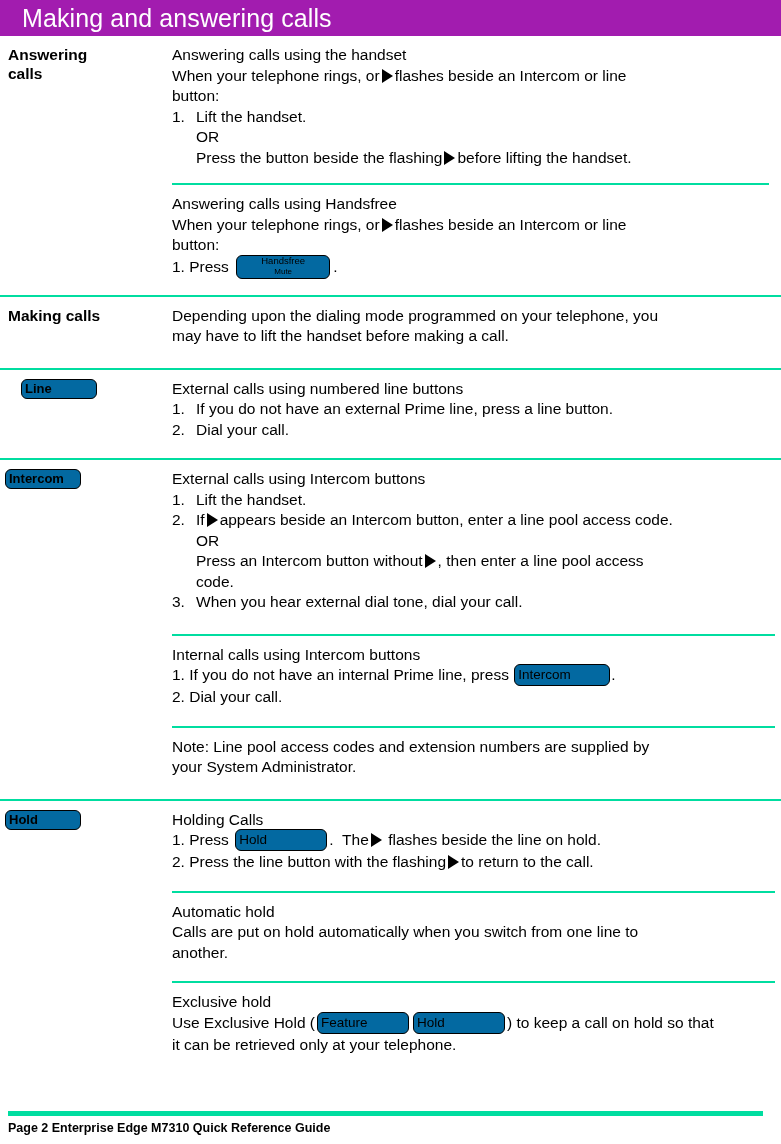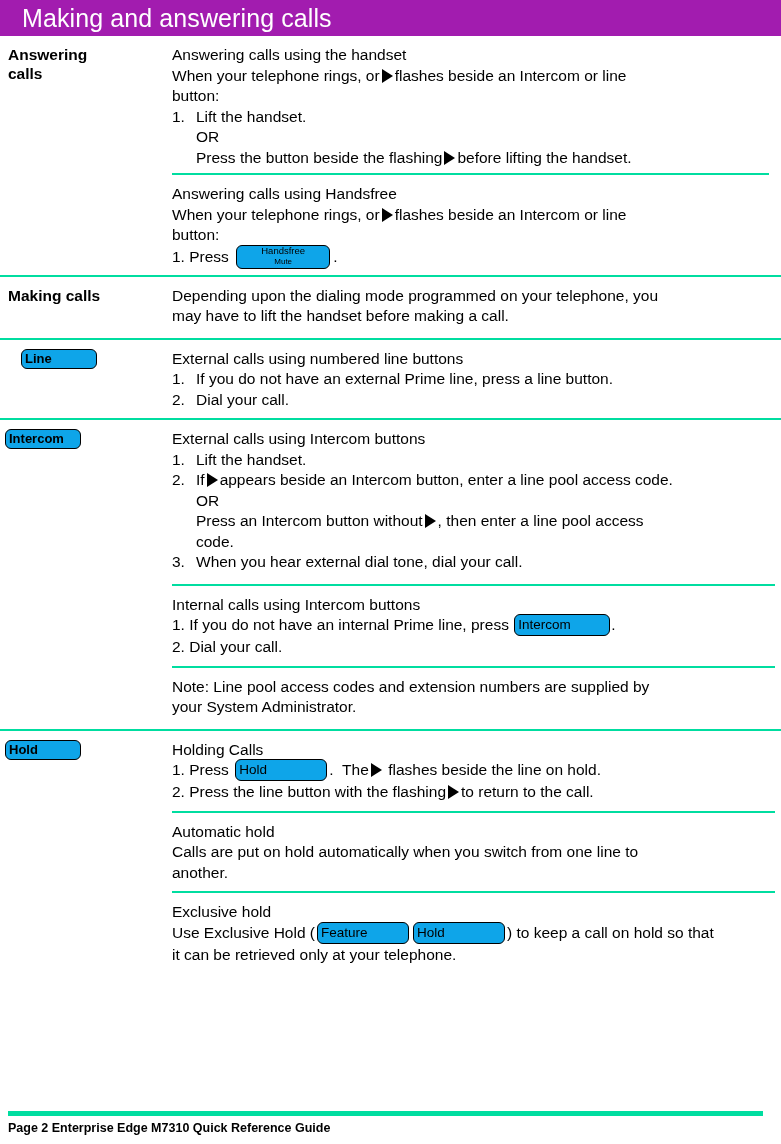--- a/index.html
+++ b/index.html
@@ -53,21 +53,21 @@
     font-weight: bold;
   }
   .body-col {
     flex: 1;
     padding-right: 6px;
     box-sizing: border-box;
   }
 
   .block {
     padding-top: 9px;
-    padding-bottom: 5px;
+    padding-bottom: 15px;
     font-size: 15.5px;
     line-height: 20.5px;
   }
   .block p {
     margin: 0;
   }
 
   
   .rule-full {
     height: 2px;
@@ -98,21 +98,21 @@
   }
   .sub-indent {
     padding-left: 24px;
   }
 
   
   .key {
     display: inline-block;
     border: 1.5px solid #000000;
     border-radius: 6px;
-    background: #0ea5e9;
+    background: #0369a1;
     box-sizing: border-box;
     vertical-align: middle;
     text-align: left;
     padding: 1px 4px 1px 3px;
     font-size: 13.5px;
     line-height: 16px;
     position: relative;
     top: -1px;
   }
   .key-left {

